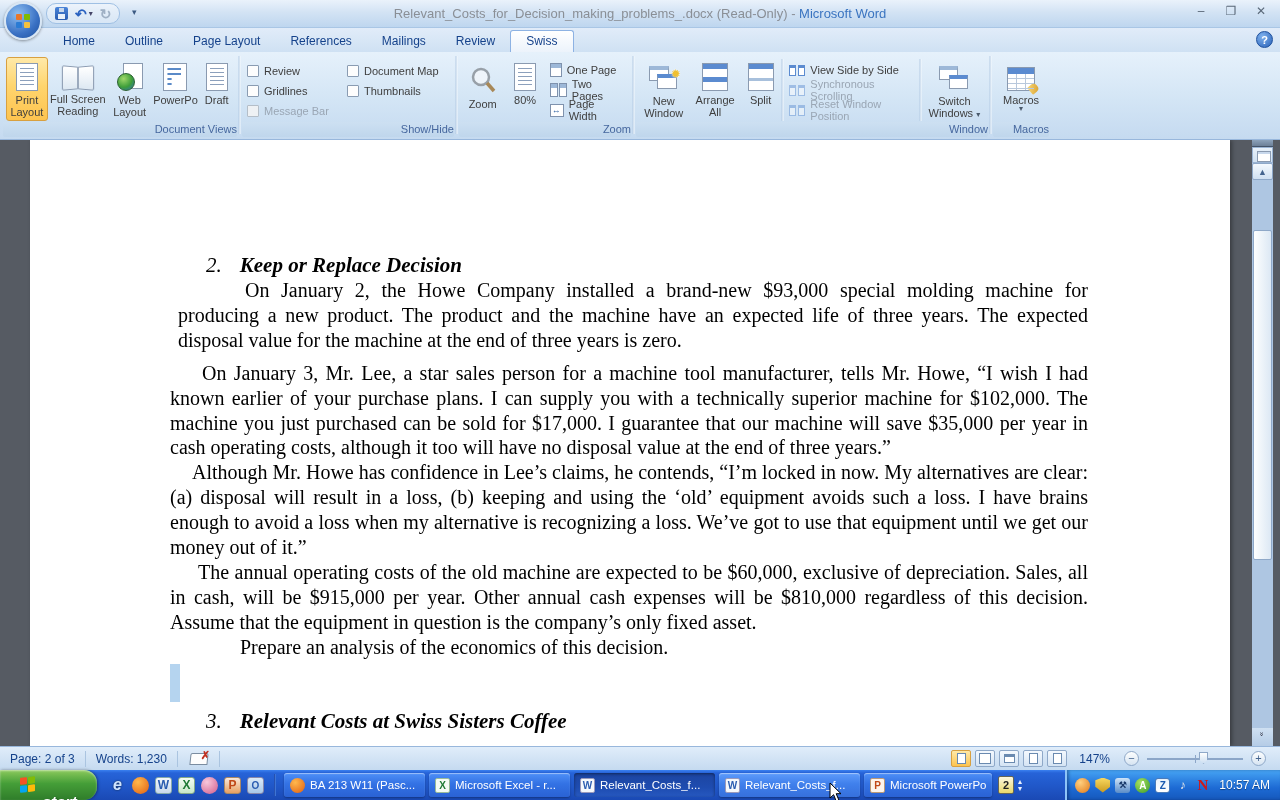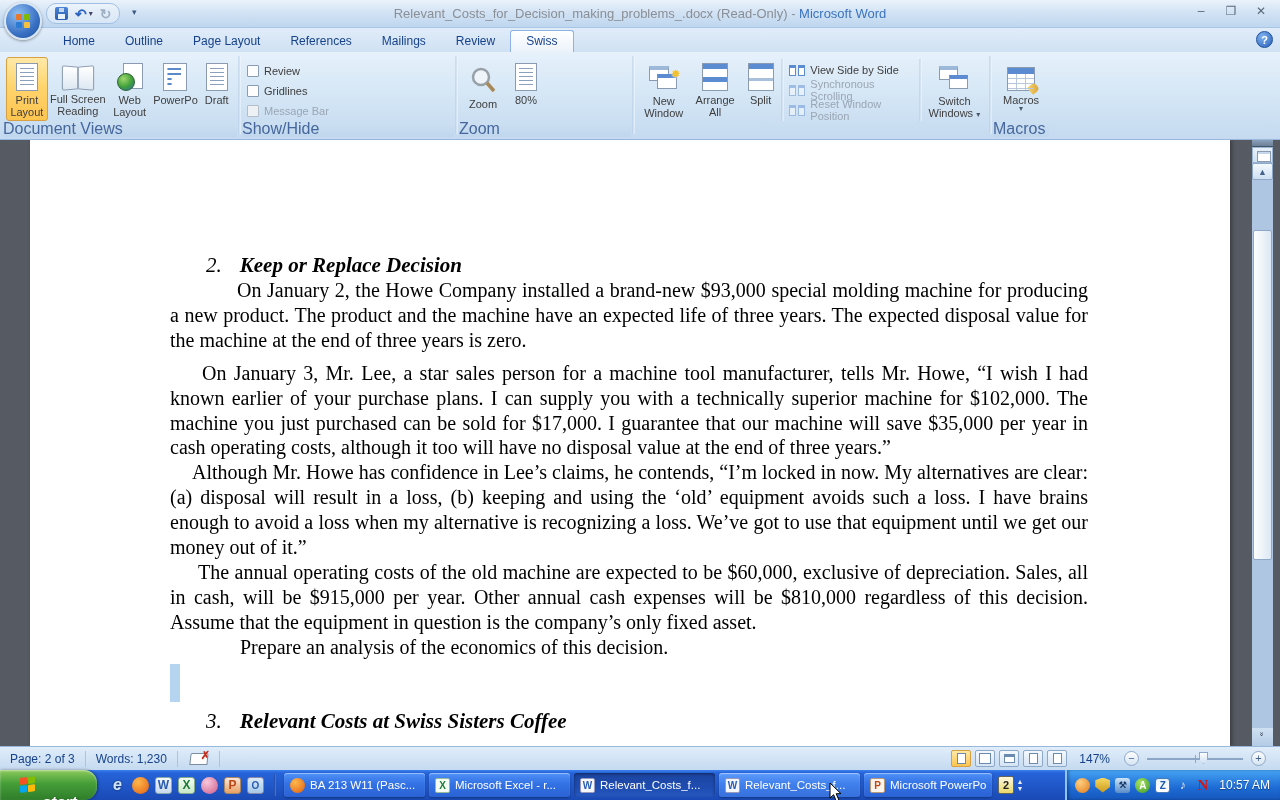--- a/index.html
+++ b/index.html
@@ -39,21 +39,21 @@
     border-radius:3px 3px 0 0; line-height:21px; }
   #help-btn { position:absolute; right:7px; top:31px; width:17px; height:17px; border-radius:50%;
     background:radial-gradient(circle at 35% 30%, #7fb2ee, #2a62b8); color:#fff; font-size:11px; font-weight:bold;
     text-align:center; line-height:17px; border:1px solid #1d4f9c; }
 
   
   #ribbon { position:absolute; left:0; top:52px; width:1280px; height:88px;
     background:linear-gradient(#e6f1fb,#d3e5f5 55%,#c5daf0); border-bottom:1px solid #98b7dc; display:flex; padding:2px 0 0 3px; }
   .rgroup { display:flex; flex-direction:column; height:82px; margin-top:1px; }
   .rgroup-body { flex:1; display:flex; align-items:flex-start; padding:2px 3px 0 3px; gap:1px; }
-  .rgroup-label { height:15px; text-align:left; font-size:16px; color:#46679e;
+  .rgroup-label { height:15px; text-align:right; font-size:11px; color:#46679e;
     background:linear-gradient(#cde0f2,#bfd6ec); border-radius:0 0 2px 2px; line-height:14px; }
   .gsep { width:3px; height:78px; margin:2px 1px 0 1px;
     background:linear-gradient(to right, transparent 0, #b4cbe4 1px, #f4f9fd 2px, transparent 3px); }
   .bbtn { display:flex; flex-direction:column; align-items:center; gap:3px; padding-top:5px; height:64px;
     font-size:11px; color:#3e3e3e; text-align:center; line-height:12px; border-radius:3px; border:1px solid transparent; }
   .bbtn.selected { background:linear-gradient(#ffe9a8,#ffd56e 45%,#fdc44f); border:1px solid #d8a040; }
   .chkrow { display:flex; align-items:center; gap:5px; height:20px; font-size:11px; color:#3e3e3e; padding:0 2px; }
   .chkrow.disabled { color:#9aa6b4; }
   .chk { width:12px; height:12px; background:#fdfdfd; border:1px solid #8a9cb2; border-radius:1px; }
   .chkrow.disabled .chk { background:#eef1f4; border-color:#b4bec8; }
@@ -105,21 +105,21 @@
 
   
   #docarea { position:absolute; left:0; top:140px; width:1280px; height:606px; background:#565b63; overflow:hidden; }
   #page { position:absolute; left:30px; top:0; width:1200px; height:606px; background:#fff; box-shadow:2px 0 4px rgba(0,0,0,.35); }
   #textflow { position:absolute; left:140px; top:112px; width:918px; font-family:"Liberation Serif","DejaVu Serif",serif;
     font-size:20px; line-height:24.9px; color:#000; text-align:justify; }
   .dochead { display:flex; font-size:21px; font-style:italic; margin-left:36px; line-height:26px; }
   .dochead .num { font-weight:normal; margin-right:18px; }
   .dochead .ttl { font-weight:bold; }
   .bodyp { margin:0; }
-  .ind67 { text-indent:67px; } .ind32 { text-indent:32px;margin-top:8px; } .ind22 { text-indent:22px; }
+  .ind67 { text-indent:67px;margin-left:8px; } .ind32 { text-indent:32px;margin-top:8px; } .ind22 { text-indent:22px; }
   .ind28 { text-indent:28px; } .ind70 { text-indent:70px; }
   .parmark { width:10px; height:38px; background:#b5d4ef; margin-top:4px; }
   .h3gap { margin-top:6px; }
 
   
   #vscroll { position:absolute; left:1252px; top:0; width:21px; height:606px; background:#aec6e2; }
   .vs-split { height:7px; background:linear-gradient(#8ca2ba,#6c8098); border-bottom:1px solid #44546a; }
   .vs-ruler { height:16px; background:linear-gradient(#e8f1fa,#cfe0f1); border:1px solid #9ab4d4; position:relative; }
   .vs-ruler::after { content:""; position:absolute; left:4px; top:3px; width:12px; height:9px; background:#fff; border:1px solid #8a9ab0;
     box-shadow:inset 0 2px 0 #c8d8ec; }
@@ -293,38 +293,65 @@
           </div>
           <div class="chkrow">
             <span class="chk"></span>
             <span>Gridlines</span>
           </div>
           <div class="chkrow disabled">
             <span class="chk"></span>
             <span>Message Bar</span>
           </div>
         </div>
+        <div style="width:106px">
+          <div class="chkrow">
+            <span class="chk"></span>
+            <span>Document Map</span>
+          </div>
+          <div class="chkrow">
+            <span class="chk"></span>
+            <span>Thumbnails</span>
+          </div>
+        </div>
       </div>
     </div>
     <div class="rgroup-label">Show/Hide</div>
   </div>
   <div class="gsep"></div>
 
   <div class="rgroup" style="width:172px">
     <div class="rgroup-body">
       <div class="bbtn" style="width:42px">
         <svg class="i-magnifier" width="30" height="30">
           <circle cx="13" cy="12" r="8" fill="#eef4fa" stroke="#98a0a8" stroke-width="2.5"></circle>
           <line x1="19" y1="18" x2="26" y2="26" stroke="#a88858" stroke-width="3.5"></line>
         </svg>
         <span>Zoom</span>
       </div>
       <div class="bbtn" style="width:42px">
         <span class="i-doc"></span>
         <span>80%</span>
+      </div>
+      <div style="display:flex;flex-direction:column;padding-top:3px">
+        <div class="sbtn">
+          <span class="i-smallpage"></span>
+          <span>One Page</span>
+        </div>
+        <div class="sbtn">
+          <span class="i-twopages">
+              <span class="i-smallpage"></span>
+              <span class="i-smallpage"></span>
+            </span>
+          <span>Two Pages</span>
+        </div>
+        <div class="sbtn">
+          <span class="i-pagewidth"></span>
+          <span>Page Width</span>
+        </div>
       </div>
     </div>
     <div class="rgroup-label">Zoom</div>
   </div>
   <div class="gsep"></div>
 
   <div class="rgroup" style="width:352px">
     <div class="rgroup-body">
       <div class="bbtn" style="width:50px">
         <span class="i-newwin">
@@ -369,20 +396,21 @@
       <div class="gsep" style="height:62px"></div>
       <div class="bbtn" style="width:62px">
         <span class="i-switch">
             <span class="w1"></span>
             <span class="w2"></span>
           </span>
         <span><span>Switch Windows</span>
         <span class="dd-arrow">▾</span></span>
       </div>
     </div>
+    <div class="rgroup-label">Window</div>
   </div>
   <div class="gsep"></div>
 
   <div class="rgroup" style="width:56px">
     <div class="rgroup-body" style="justify-content:center">
       <div class="bbtn" style="width:50px">
         <span class="i-macros">
             <span class="pen"></span>
           </span>
         <span>Macros</span>

